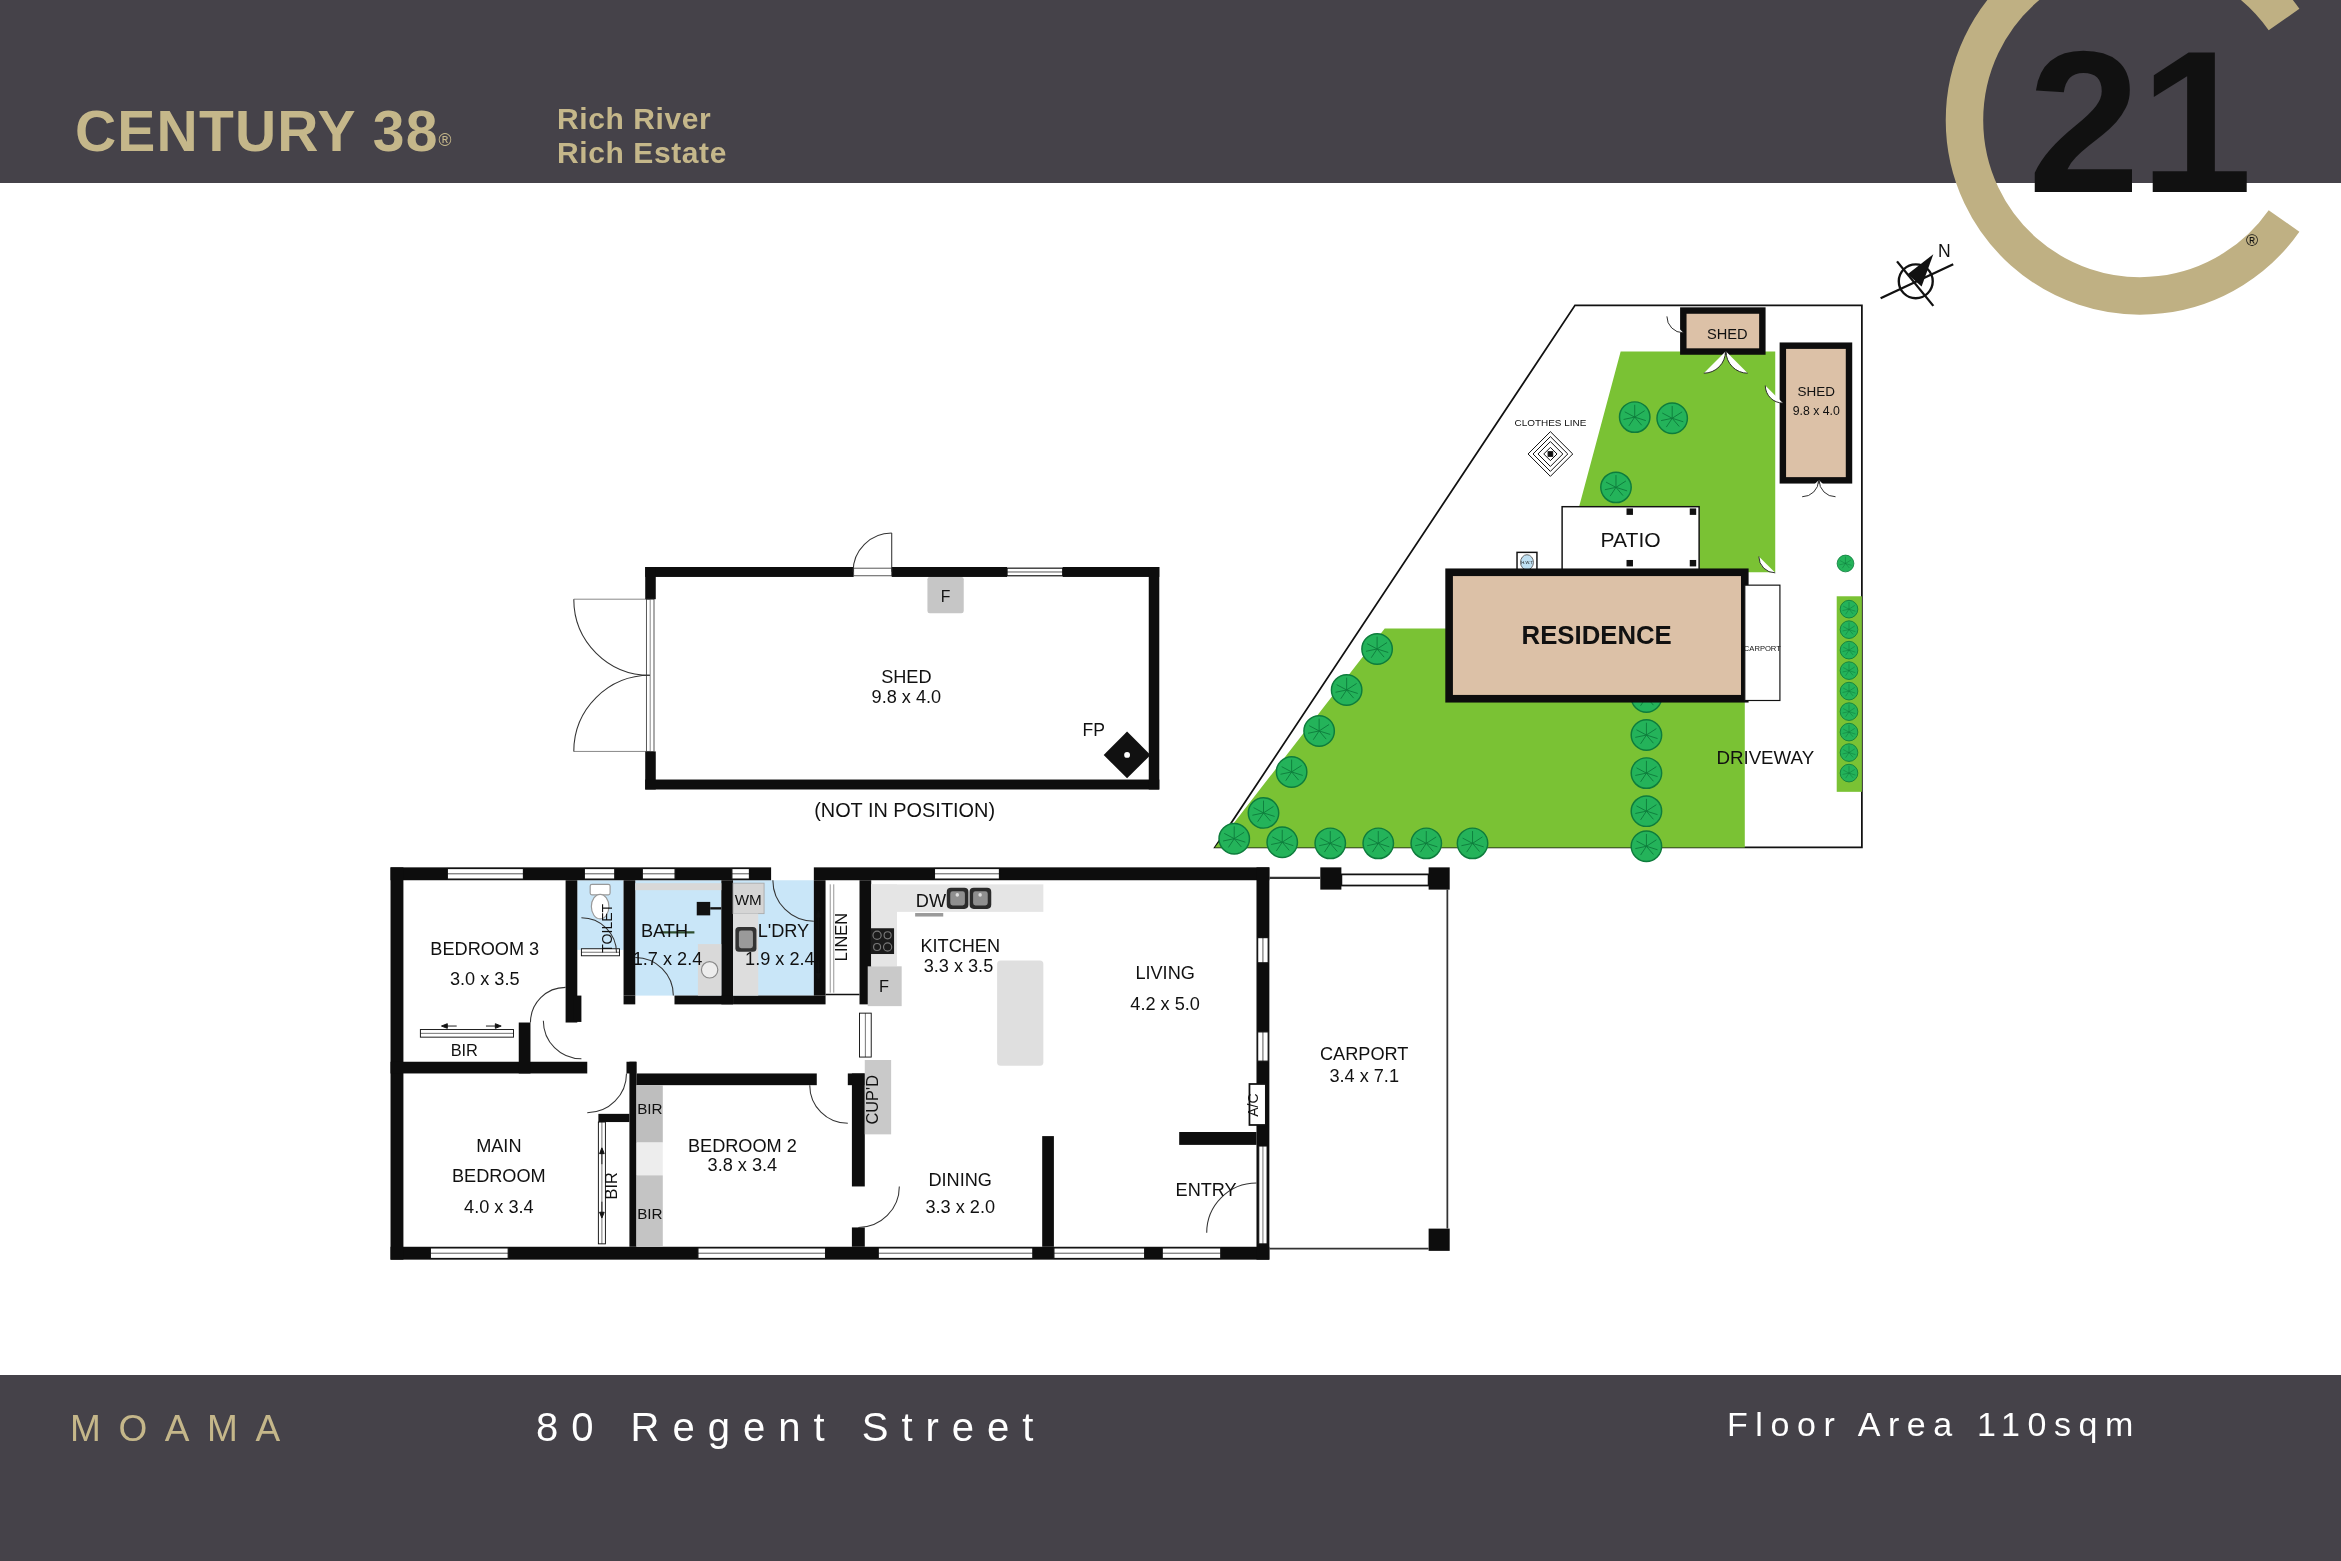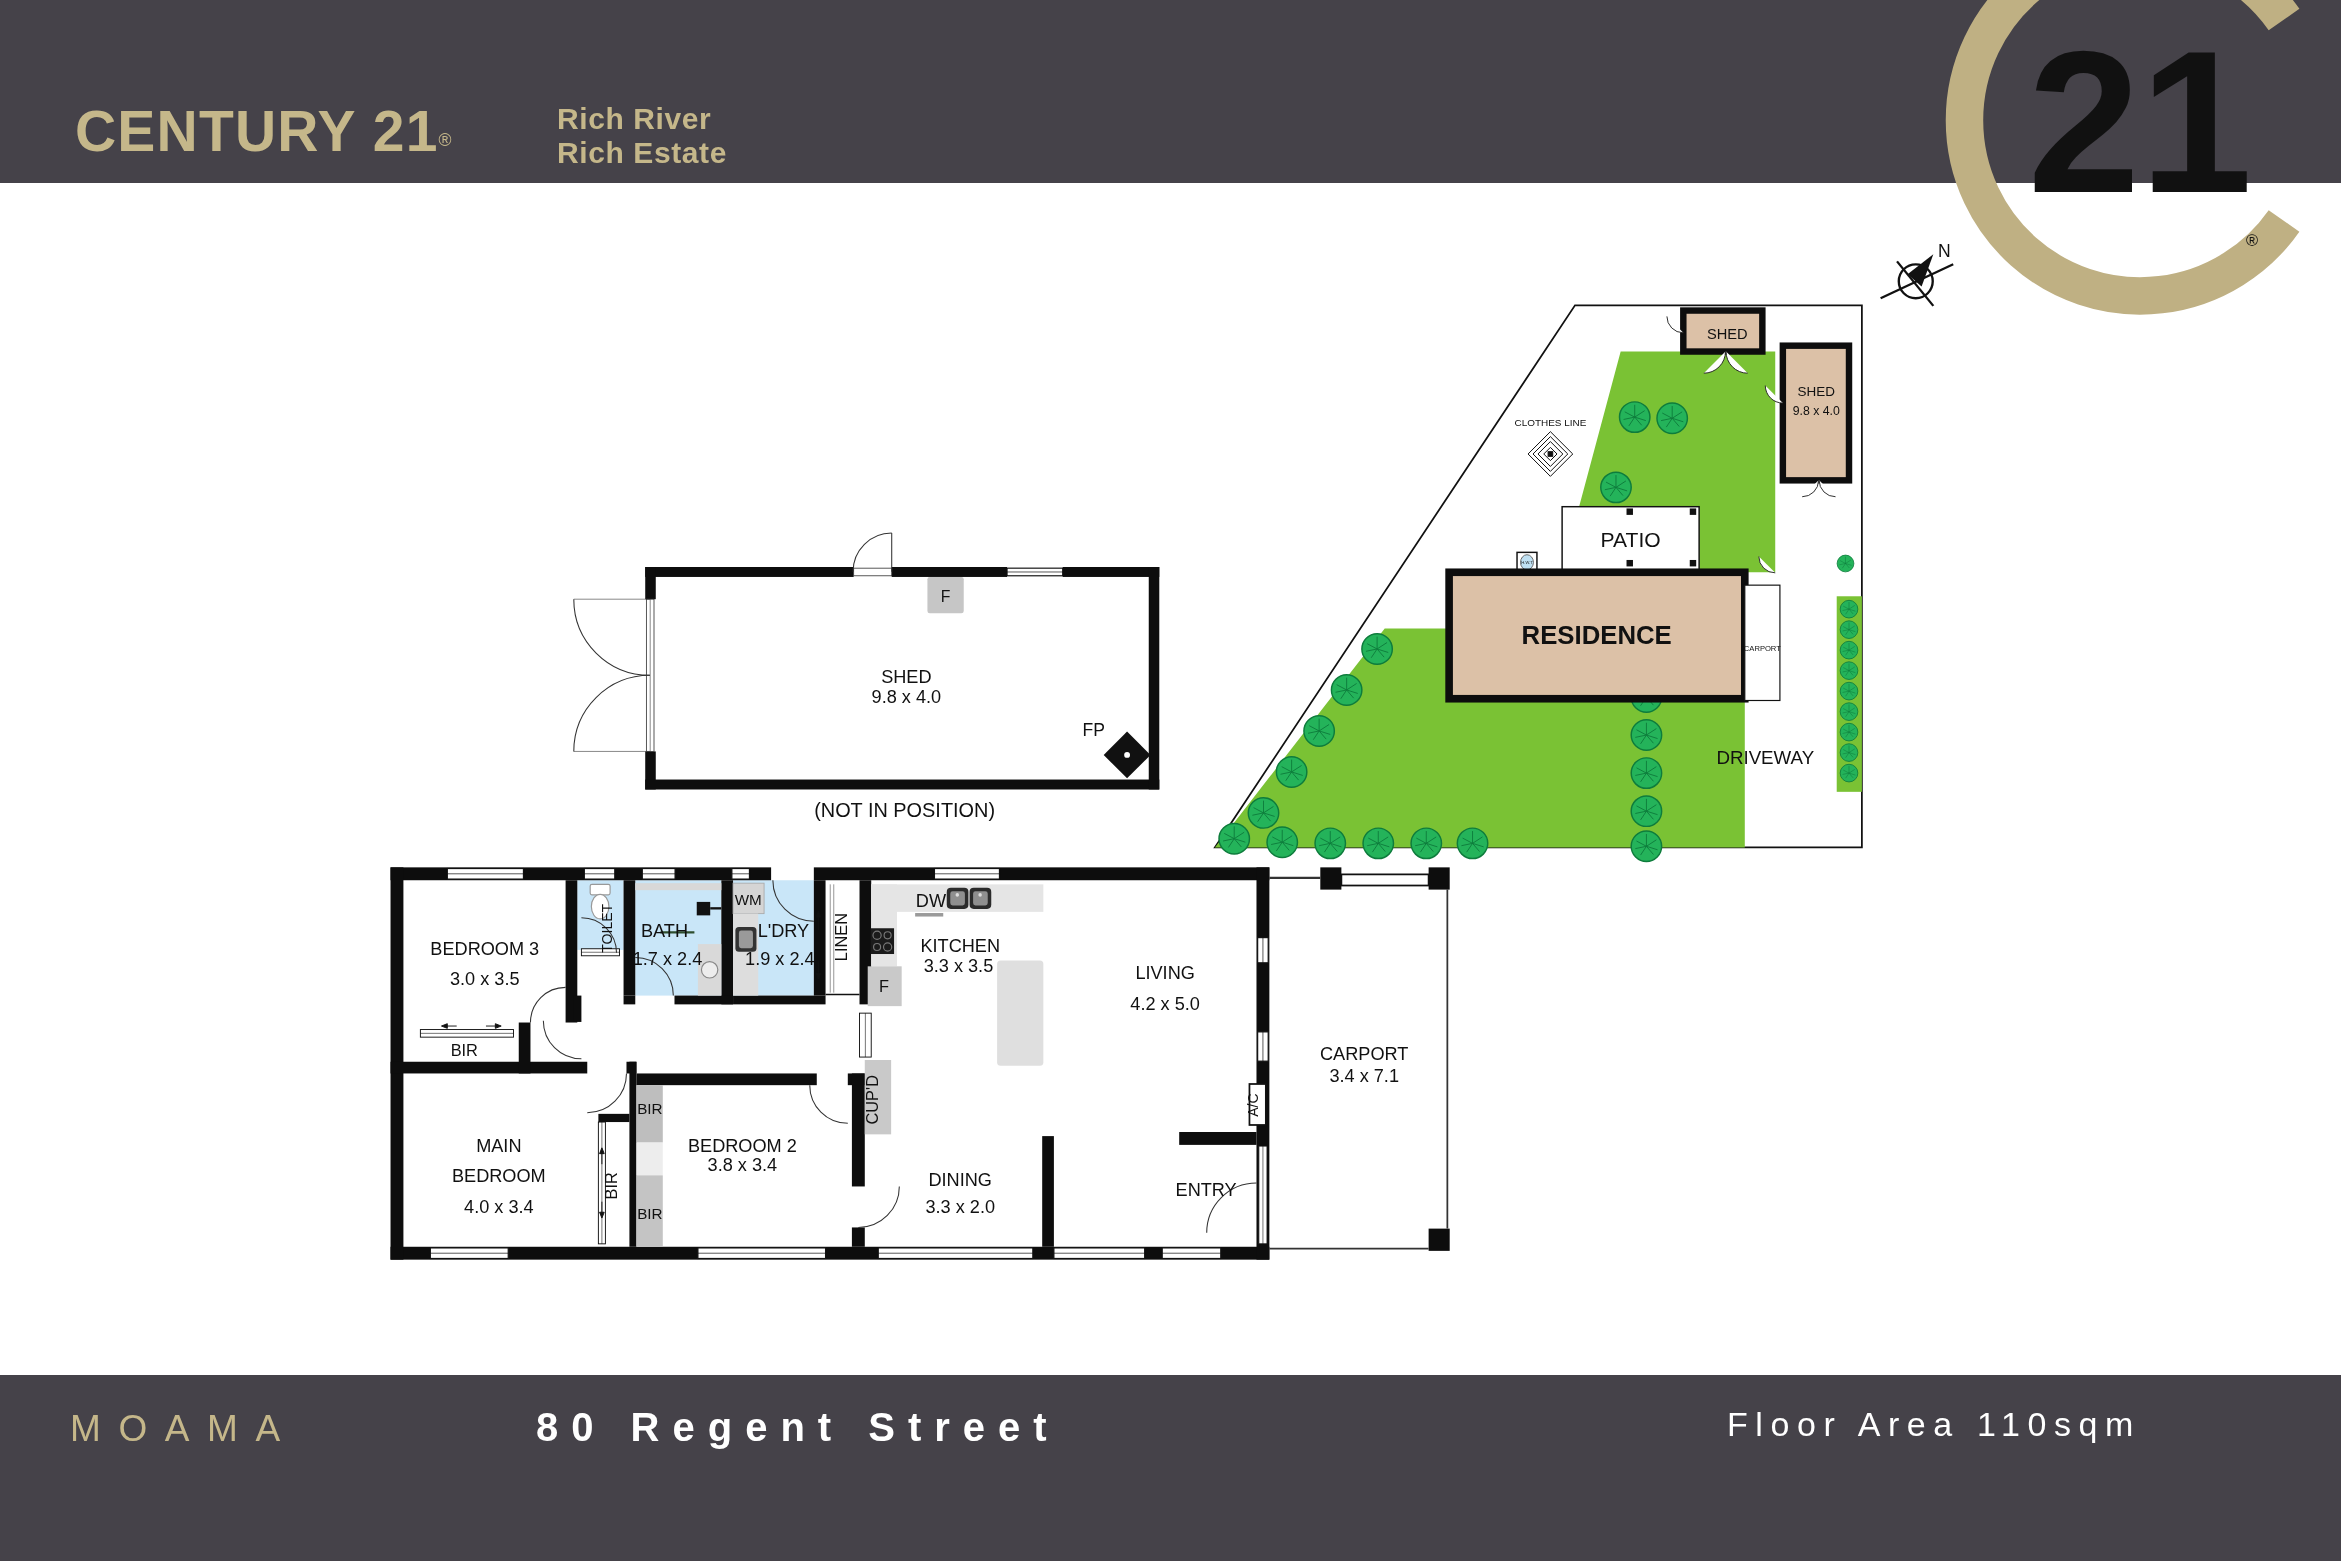--- a/index.html
+++ b/index.html
@@ -10,32 +10,32 @@
   *{margin:0;padding:0;box-sizing:border-box}
   body{width:2342px;height:1562px;background:#fff;font-family:"Liberation Sans",sans-serif;position:relative;overflow:hidden}
   .bar{position:absolute;left:0;width:2342px;background:var(--dark);z-index:0}
   #topbar{top:0;height:183px}
   #botbar{top:1375px;height:187px}
   .hdr-brand{position:absolute;left:75px;top:98px;z-index:2;color:var(--gold);font-size:57px;font-weight:700;letter-spacing:1.2px;white-space:nowrap}
   .hdr-brand .reg{font-size:17.6px;vertical-align:4.7px;font-weight:400}
   .hdr-office{position:absolute;left:557px;top:102px;z-index:2;color:var(--gold);font-size:30px;font-weight:600;line-height:1.12;letter-spacing:0.6px}
   .ft{position:absolute;z-index:2;white-space:nowrap}
   #ft-suburb{left:70px;top:1408px;color:var(--gold);font-size:37px;font-weight:400;letter-spacing:17.6px}
-  #ft-address{left:536px;top:1405px;color:#fff;font-size:40px;font-weight:700;letter-spacing:13px}
+  #ft-address{left:536px;top:1405px;color:#fff;font-size:40px;font-weight:400;letter-spacing:13px}
   #ft-area{left:1727px;top:1405px;color:#fff;font-size:34px;font-weight:500;letter-spacing:7.6px}
   svg{position:absolute;left:0;top:0;z-index:1}
   text{font-family:"Liberation Sans",sans-serif;fill:#111}
 </style>
 </head>
 <body>
 
 <div class="bar" id="topbar"></div>
 <div class="bar" id="botbar"></div>
 
-<div class="hdr-brand"><span>CENTURY 21</span><span class="reg">®</span></div>
+<div class="hdr-brand"><span>CENTURY 38</span><span class="reg">®</span></div>
 <div class="hdr-office">
   <div>Rich River</div>
   <div>Rich Estate</div>
 </div>
 
 <div class="ft" id="ft-suburb">MOAMA</div>
 <div class="ft" id="ft-address">80 Regent Street</div>
 <div class="ft" id="ft-area">Floor Area 110sqm</div>
 
 <svg width="2342" height="1562" viewBox="0 0 4000 2667">

